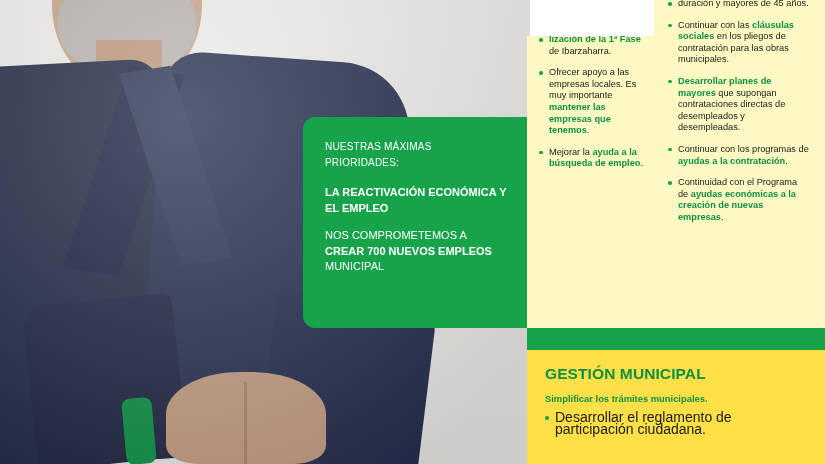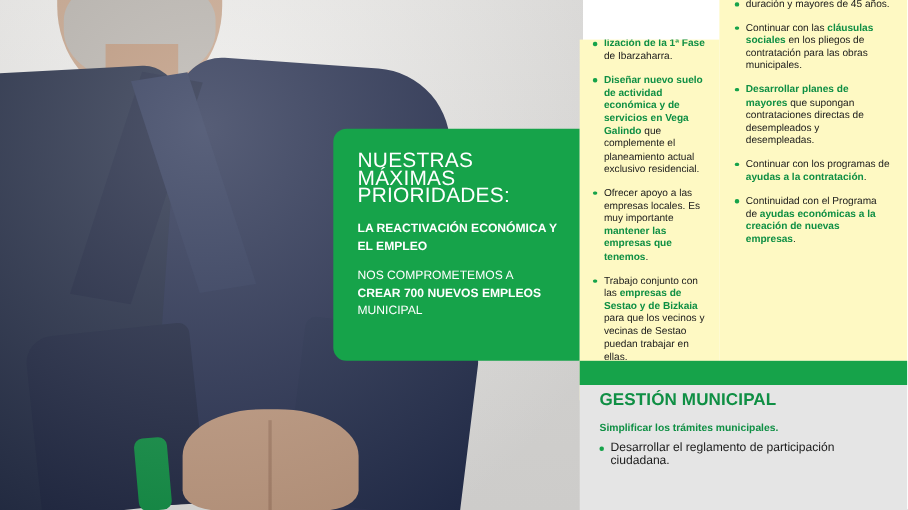--- a/index.html
+++ b/index.html
@@ -178,21 +178,21 @@
     top: 117px;
     width: 224px;
     height: 211px;
     background: #16a34a;
     border-radius: 12px 0 0 12px;
     color: #ffffff;
     padding: 22px 20px 0 22px;
     box-sizing: border-box;
   }
   .priorities .lead {
-    font-size: 19px;
+    font-size: 10px;
     line-height: 16px;
     letter-spacing: .2px;
     margin: 0 0 14px 0;
     font-weight: 400;
   }
   .priorities .blk {
     font-size: 11px;
     line-height: 15.5px;
     margin: 0 0 12px 0;
     font-weight: 400;
@@ -235,23 +235,23 @@
     width: 298px;
     height: 22px;
     background: #16a34a;
   }
   .bottom-white {
     position: absolute;
     left: 527px;
     top: 350px;
     width: 298px;
     height: 114px;
-    background: #e5e5e5;
+    background: #fde047;
     box-sizing: border-box;
-    padding: 4px 18px 0 18px;
+    padding: 14px 18px 0 18px;
   }
 
   ul.bullets {
     list-style: none;
     margin: 0;
     padding: 0;
   }
   ul.bullets li {
     position: relative;
     padding-left: 10px;
@@ -287,21 +287,21 @@
     margin: 0 0 10px 0;
   }
   .section-sub {
     color: #0f8f44;
     font-weight: 700;
     font-size: 9.4px;
     line-height: 12px;
     margin: 0 0 7px 0;
   }
   .bottom-white ul.bullets li {
-    font-size: 11px;
+    font-size: 14px;
     line-height: 11.6px;
     margin-bottom: 7px;
   }
 </style>
 </head>
 <body>
 
 <div id="page">
 
   <div class="photo">
@@ -329,23 +329,21 @@
     </p>
     <p class="blk strong">LA REACTIVACIÓN ECONÓMICA Y EL EMPLEO</p>
     <p class="blk">
       <span>NOS COMPROMETEMOS A </span><b>CREAR 700 NUEVOS EMPLEOS</b><span> MUNICIPAL</span>
     </p>
   </div>
 
   <div class="col-mid">
     <ul class="bullets" id="mid-list">
         <li class="first-clipped"><b>lización de la 1ª Fase</b><span> de Ibarzaharra.</span></li>
-        <li><b>Diseñar nuevo suelo de actividad económica y de servicios en Vega Galindo</b><span> que complemente el planeamiento actual exclusivo residencial.</span></li>
         <li><span>Ofrecer apoyo a las empresas locales. Es muy importante </span><b>mantener las empresas que tenemos</b><span>.</span></li>
-        <li><span>Trabajo conjunto con las </span><b>empresas de Sestao y de Bizkaia</b><span> para que los vecinos y vecinas de Sestao puedan trabajar en ellas.</span></li>
         <li><span>Mejorar la </span><b>ayuda a la búsqueda de empleo</b><span>.</span></li>
       </ul>
   </div>
 
   <div class="col-right">
     <ul class="bullets" id="right-list">
         <li class="first-clipped"><span>duración y mayores de 45 años.</span></li>
         <li><span>Continuar con las </span><b>cláusulas sociales</b><span> en los pliegos de contratación para las obras municipales.</span></li>
         <li><b>Desarrollar planes de mayores</b><span> que supongan contrataciones directas de desempleados y desempleadas.</span></li>
         <li><span>Continuar con los programas de </span><b>ayudas a la contratación</b><span>.</span></li>

